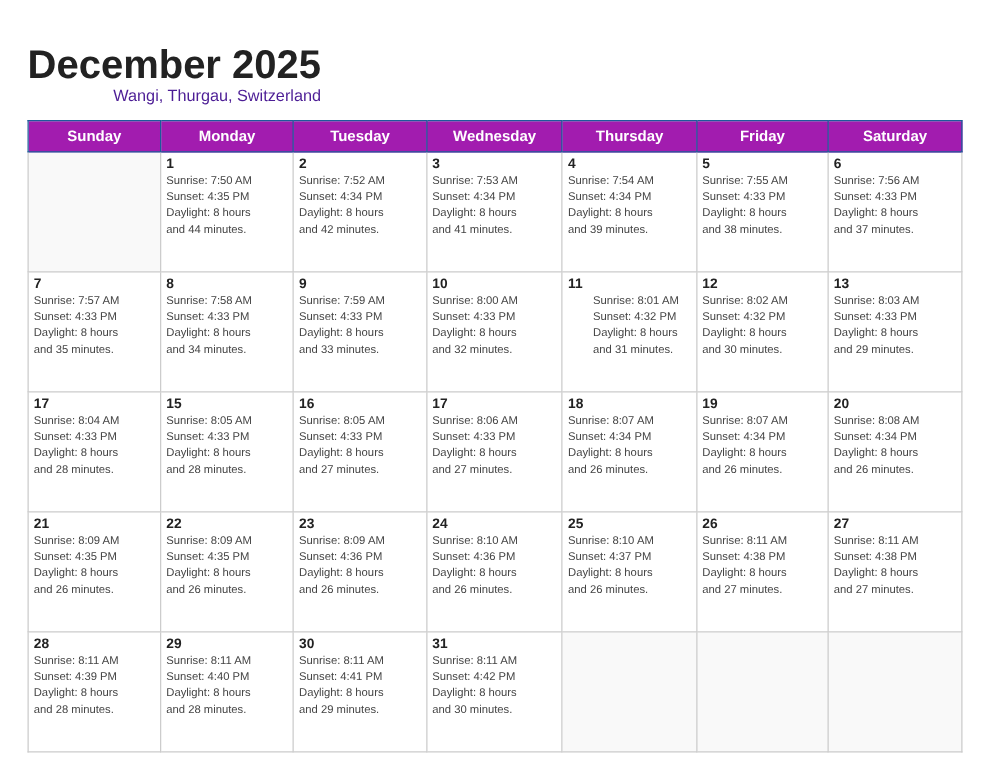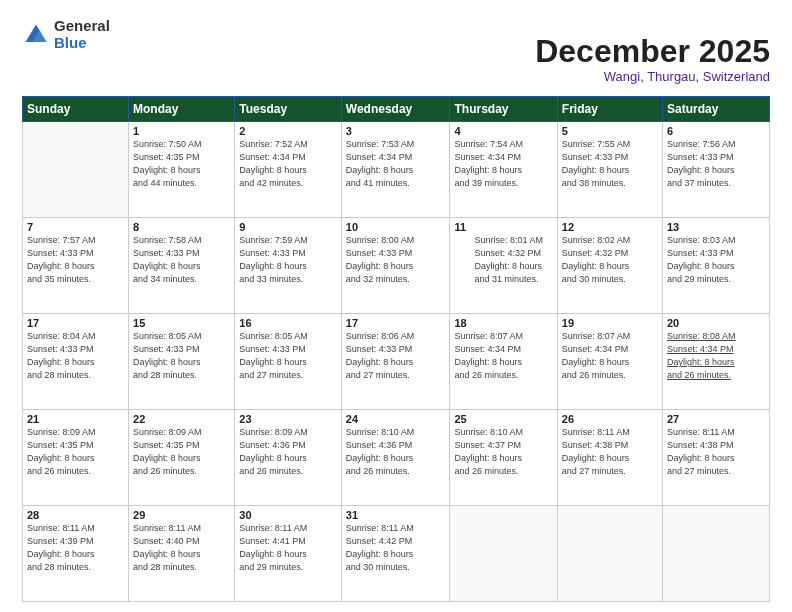--- a/index.html
+++ b/index.html
@@ -60,26 +60,26 @@
     .location {
       font-size: 13px;
       color: #4c1d95;
     }
     .calendar {
       width: 100%;
       border-collapse: collapse;
       flex: 1;
     }
     .calendar th {
-      background-color: #14532d;
+      background-color: #a21caf;
       color: #fff;
       font-size: 12px;
       font-weight: bold;
       padding: 5px 4px;
-      text-align: left;
+      text-align: center;
       border: 1px solid #1e5a9a;
     }
     .calendar td {
       border: 1px solid #ccc;
       vertical-align: top;
       padding: 3px 4px;
       font-size: 9.5px;
       color: #333;
       width: 113px;
       height: 82px;
@@ -98,30 +98,20 @@
     }
     .empty-cell {
       background: #f9f9f9;
     }
   </style>
 </head>
 <body>
 
 <div class="page">
   <div class="header">
-    <div class="logo">
-      <svg class="logo-icon" viewBox="0 0 32 32" xmlns="http://www.w3.org/2000/svg">
-        <polygon points="16,4 28,24 4,24" fill="#2a6db5"></polygon>
-        <polygon points="20,10 28,24 12,24" fill="#5599dd" opacity="0.5"></polygon>
-      </svg>
-      <div class="logo-text">
-        <span class="logo-general">General</span>
-        <span class="logo-blue">Blue</span>
-      </div>
-    </div>
     <div class="title-block">
       <div class="month-title">December 2025</div>
       <div class="location">Wangi, Thurgau, Switzerland</div>
     </div>
   </div>
 
   <table class="calendar">
     <thead>
       <tr>
       <th>Sunday</th>
@@ -268,21 +258,21 @@
           </td>
           <td>
             <span class="day-num">19</span>
             <div class="day-info" style="white-space: pre-line;">Sunrise: 8:07 AM
 Sunset: 4:34 PM
 Daylight: 8 hours
 and 26 minutes.</div>
           </td>
           <td>
             <span class="day-num">20</span>
-            <div class="day-info" style="white-space: pre-line; text-decoration: underline;">Sunrise: 8:08 AM
+            <div class="day-info" style="white-space: pre-line;">Sunrise: 8:08 AM
 Sunset: 4:34 PM
 Daylight: 8 hours
 and 26 minutes.</div>
           </td>
         </tr>
         <tr>
           <td>
             <span class="day-num">21</span>
             <div class="day-info" style="white-space: pre-line;">Sunrise: 8:09 AM
 Sunset: 4:35 PM

